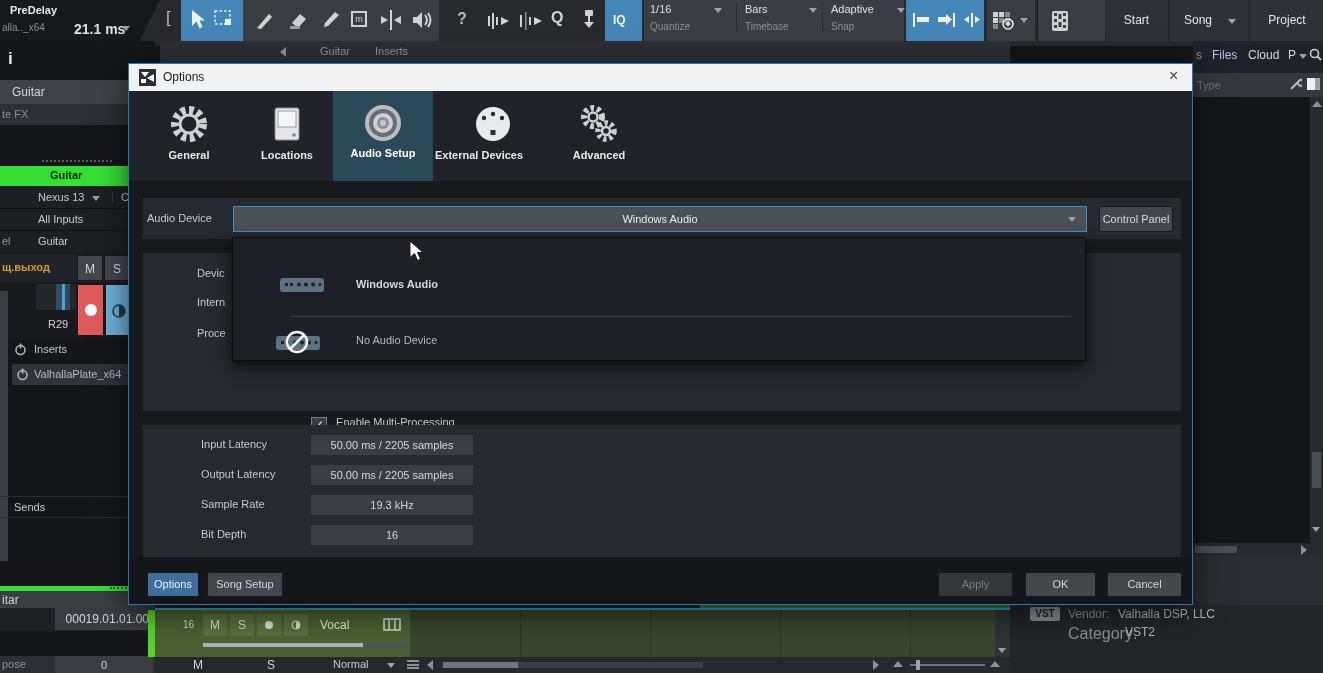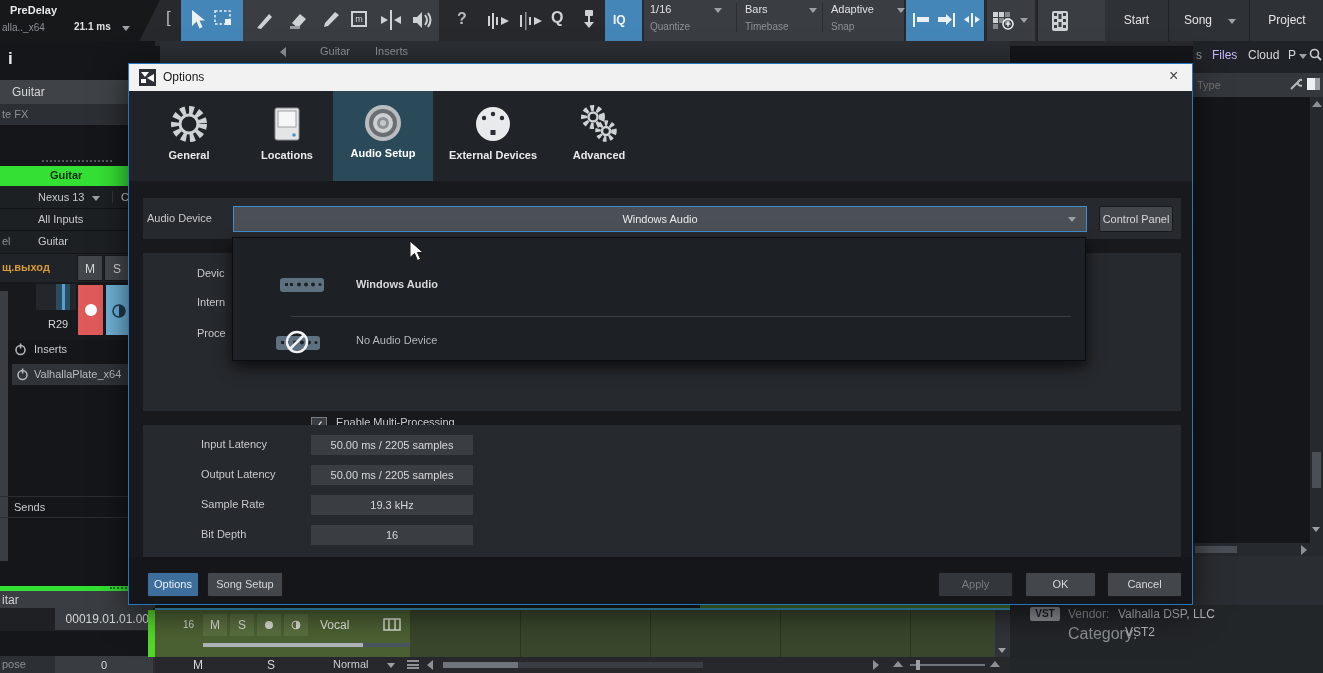--- a/index.html
+++ b/index.html
@@ -27,21 +27,21 @@
 </head>
 <body>
 
 <div id="app">
 
   <div class="abs" style="left:0;top:0;width:1323px;height:47px;background:#27292d;border-bottom:1px solid #121417;">
 
     <div class="abs" style="left:0;top:0;width:160px;height:41px;background:#17181a;clip-path:polygon(0 0,100% 0,87% 100%,0 100%);">
       <div class="abs" style="left:10px;top:4px;font-weight:bold;color:#e8e9ea;font-size:11px;">PreDelay</div>
       <div class="abs dim" style="left:2px;top:22px;font-size:10px;">alla.._x64</div>
-      <div class="abs" style="left:74px;top:21px;font-weight:bold;color:#dfe0e2;font-size:10px;">21.1 ms</div>
+      <div class="abs" style="left:74px;top:21px;font-weight:bold;color:#dfe0e2;font-size:14px;">21.1 ms</div>
       <span class="abs car" style="left:122px;top:26px;"></span>
     </div>
 
     <div class="abs dim" style="left:166px;top:8px;font-size:17px;color:#b7babd;">[</div>
 
     <div class="abs tbsel" style="left:181px;top:0;width:62px;height:41px;">
       <svg class="abs" style="left:8px;top:9px;" width="18" height="22" viewBox="0 0 18 22">
           <path d="M3,1 L3,17 L7.5,12.5 L10.5,19.5 L13.5,18 L10.5,11.5 L16,11.5 Z" fill="#eef1f3"></path>
         </svg>
       <svg class="abs" style="left:33px;top:10px;" width="22" height="18" viewBox="0 0 22 18">
@@ -396,21 +396,21 @@
         <div style="margin-top:2px;font-weight:bold;color:#fff;">Audio Setup</div>
       </div>
       <div class="abs" style="left:112px;top:0;width:92px;height:90px;text-align:center;">
         <svg style="margin:12px auto 0;" width="42" height="42" viewBox="0 0 42 42">
             <rect x="9" y="5" width="24" height="32" rx="2" fill="#e3e5e7" stroke="#8d9196"></rect>
             <rect x="12" y="8" width="18" height="16" fill="#f5f6f7" stroke="#9da0a4"></rect>
             <circle cx="28" cy="32" r="1.8" fill="#4a90c4"></circle>
           </svg>
         <div style="margin-top:4px;font-weight:bold;color:#e8e9ea;">Locations</div>
       </div>
-      <div class="abs" style="left:306px;top:0;width:116px;height:90px;text-align:center;">
+      <div class="abs" style="left:306px;top:0;width:116px;height:90px;text-align:left;">
         <svg style="margin:12px auto 0;" width="42" height="42" viewBox="0 0 42 42">
             <circle cx="21" cy="21" r="17" fill="#e8eaec"></circle>
             <circle cx="12" cy="15" r="2.2" fill="#2a2d31"></circle>
             <circle cx="21" cy="11" r="2.2" fill="#2a2d31"></circle>
             <circle cx="30" cy="15" r="2.2" fill="#2a2d31"></circle>
             <rect x="18.5" y="27" width="5" height="5" fill="#2a2d31"></rect>
           </svg>
         <div style="margin-top:4px;font-weight:bold;color:#e8e9ea;">External Devices</div>
       </div>
       <div class="abs" style="left:424px;top:0;width:92px;height:90px;text-align:center;">

